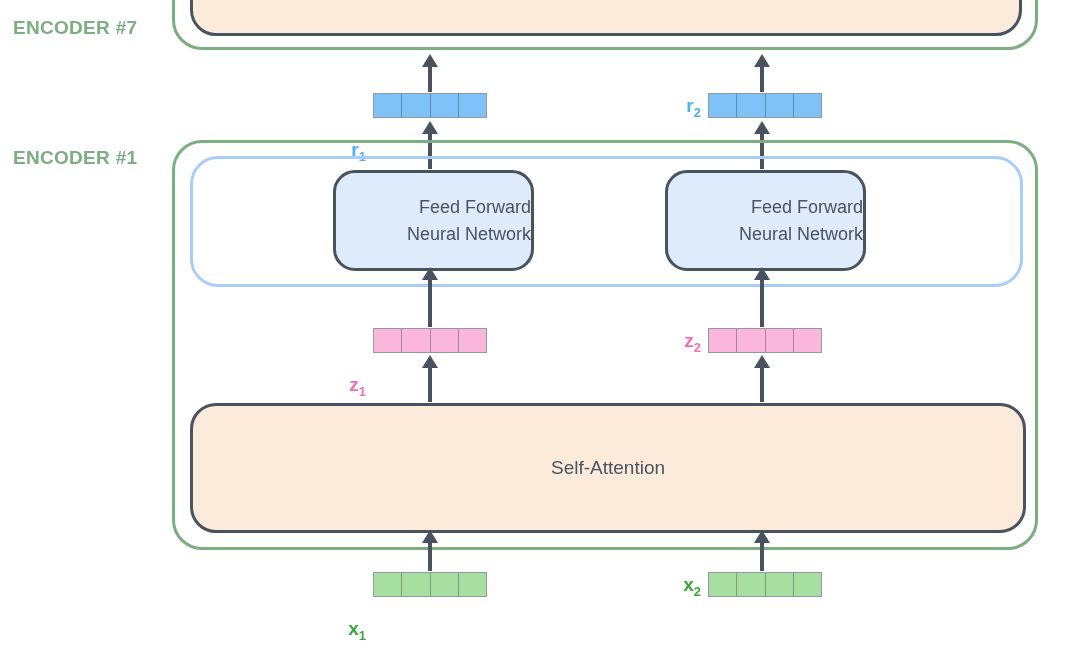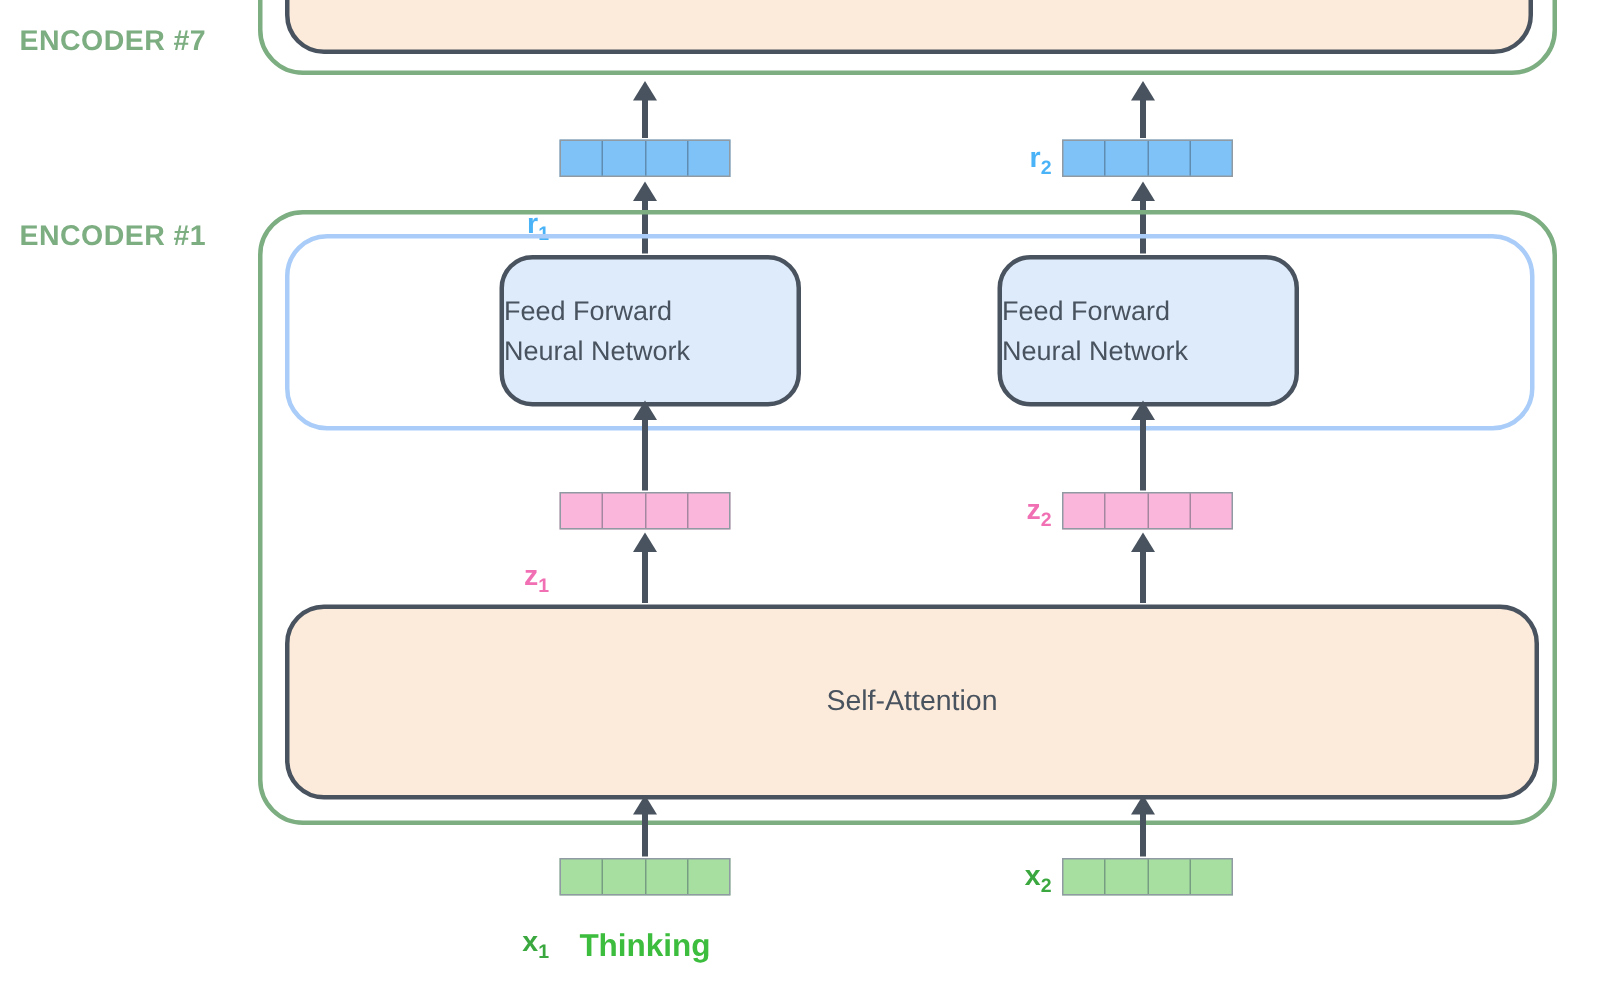--- a/index.html
+++ b/index.html
@@ -27,21 +27,21 @@
 
   .blue-round{
     position:absolute;left:190px;top:156px;width:827px;height:125px;
     border:3px solid var(--blue-border,#a9cdf8);border-radius:28px;background:transparent;
   }
 
   .ff-box{
     position:absolute;top:170px;width:195px;height:95px;
     background:var(--ff-fill,#deebfb);border:3.5px solid var(--slate,#49535f);
     border-radius:22px;display:flex;flex-direction:column;
-    align-items:flex-start;justify-content:center;
+    align-items:flex-end;justify-content:center;
     color:var(--slate,#49535f);font-size:18px;line-height:1.45;
   }
   .ff-1{left:333px;}
   .ff-2{left:665px;}
 
   
   .enc-label{
     position:absolute;left:13px;color:var(--green-border,#7cae81);
     font-size:19px;font-weight:600;letter-spacing:.3px;
   }
@@ -207,15 +207,14 @@
       <i></i>
     </div>
   <div class="vec-label row-x c2"><span>x</span><sub>2</sub></div>
   <div class="vec row-x c2">
       <i></i>
       <i></i>
       <i></i>
       <i></i>
     </div>
 
-  <div class="word c1">Thinking</div>
 
 </div>
 
 </body></html>

